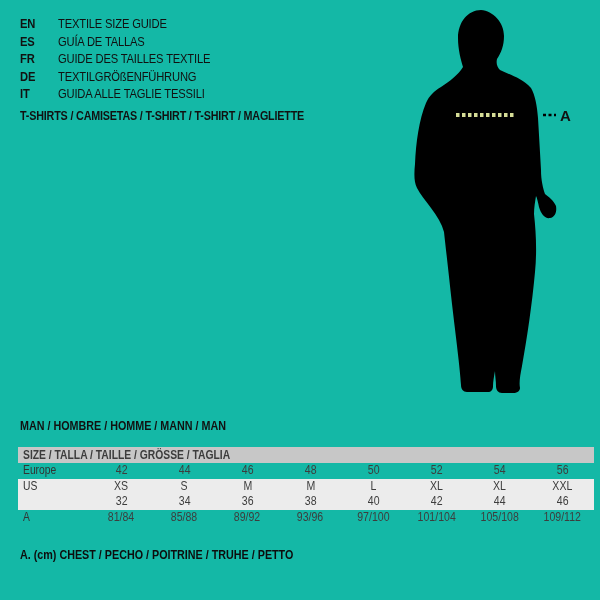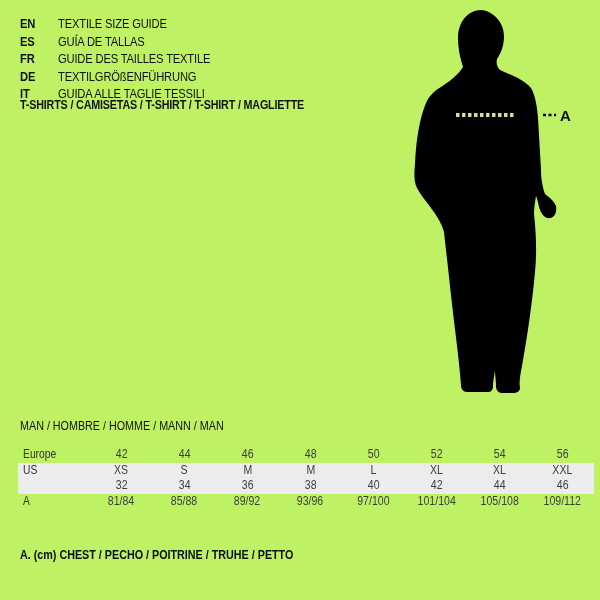--- a/index.html
+++ b/index.html
@@ -1,39 +1,39 @@
 <!DOCTYPE html>
 <html><head>
 <meta charset="utf-8">
 <style>
   * { margin:0; padding:0; box-sizing:border-box; }
   html,body { background:#fff; }
   .canvas {
-    position:relative; width:600px; height:600px; background:#bef264;
+    position:relative; width:600px; height:600px; background:#14b8a6;
     font-family:"Liberation Sans","DejaVu Sans",sans-serif; overflow:hidden;
     color:#111;
   }
   .cl { display:inline-block; transform:scaleX(0.86); transform-origin:0 50%; white-space:nowrap; }
   .cx { display:inline-block; transform:scaleX(0.88); transform-origin:50% 50%; white-space:nowrap; }
 
   
   .lang-list { position:absolute; left:20px; top:15px; }
   .lang-row { display:flex; height:17.5px; align-items:center; }
   .lang-code { width:38px; font-weight:bold; font-size:13px; letter-spacing:-0.2px; }
   .lang-label { font-weight:normal; font-size:13px; letter-spacing:-0.2px; }
 
   
-  .categories { position:absolute; left:20px; top:98px; }
+  .categories { position:absolute; left:20px; top:109px; }
   .categories div { height:17.5px; font-weight:bold; font-size:12.5px; letter-spacing:-0.2px; }
 
   
   .figure-svg { position:absolute; left:400px; top:0; width:200px; height:410px; }
 
   
-  .man-heading { position:absolute; left:20px; top:419px; font-weight:normal; font-size:12.5px; }
+  .man-heading { position:absolute; left:20px; top:419px; font-weight:bold; font-size:12.5px; }
 
   
   .size-table { position:absolute; left:18px; top:447px; width:576px; font-size:12px; color:#3d3d3d; }
   .thead { height:16px; background:#c7c7c7; display:flex; align-items:center; padding-left:5px;
            color:#3c3c3c; font-weight:bold; font-size:12px; }
   .trow { display:grid; grid-template-columns:72px repeat(8,63px); height:15.5px; }
   .trow.shaded { background:#ececec; }
   .trow.last { height:17px; }
   .cell { display:flex; align-items:flex-start; justify-content:center; }
   .cell.lbl { justify-content:flex-start; padding-left:5px; color:#333; }
@@ -113,20 +113,23 @@
     <line x1="56" y1="115" x2="115" y2="115" stroke="#d6dd97" stroke-width="4" stroke-dasharray="3.5,2.5"></line>
     <line x1="143" y1="115" x2="156" y2="115" stroke="#000000" stroke-width="2.5" stroke-dasharray="3,2.5"></line>
     <text x="160" y="121" font-size="15" font-weight="bold" fill="#111">A</text>
   </svg>
 
   <div class="man-heading">
     <span class="cl">MAN / HOMBRE / HOMME / MANN / MAN</span>
   </div>
 
   <div class="size-table">
+    <div class="thead">
+      <span class="cl">SIZE / TALLA / TAILLE / GRÖSSE / TAGLIA</span>
+    </div>
 
     <div class="trow">
       <div class="cell lbl">
           <span class="cl">Europe</span>
         </div>
       <div class="cell">
           <span class="cx">42</span>
         </div>
       <div class="cell">
           <span class="cx">44</span>

